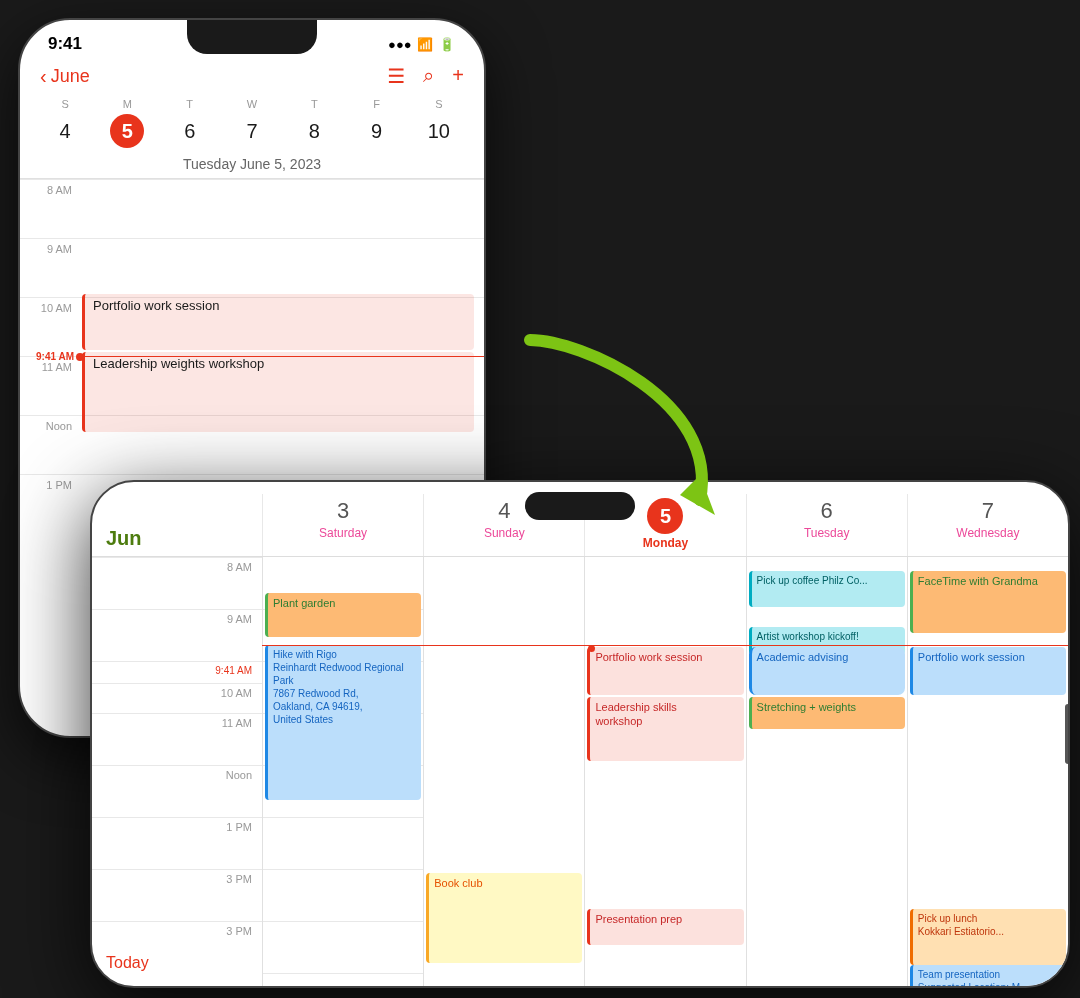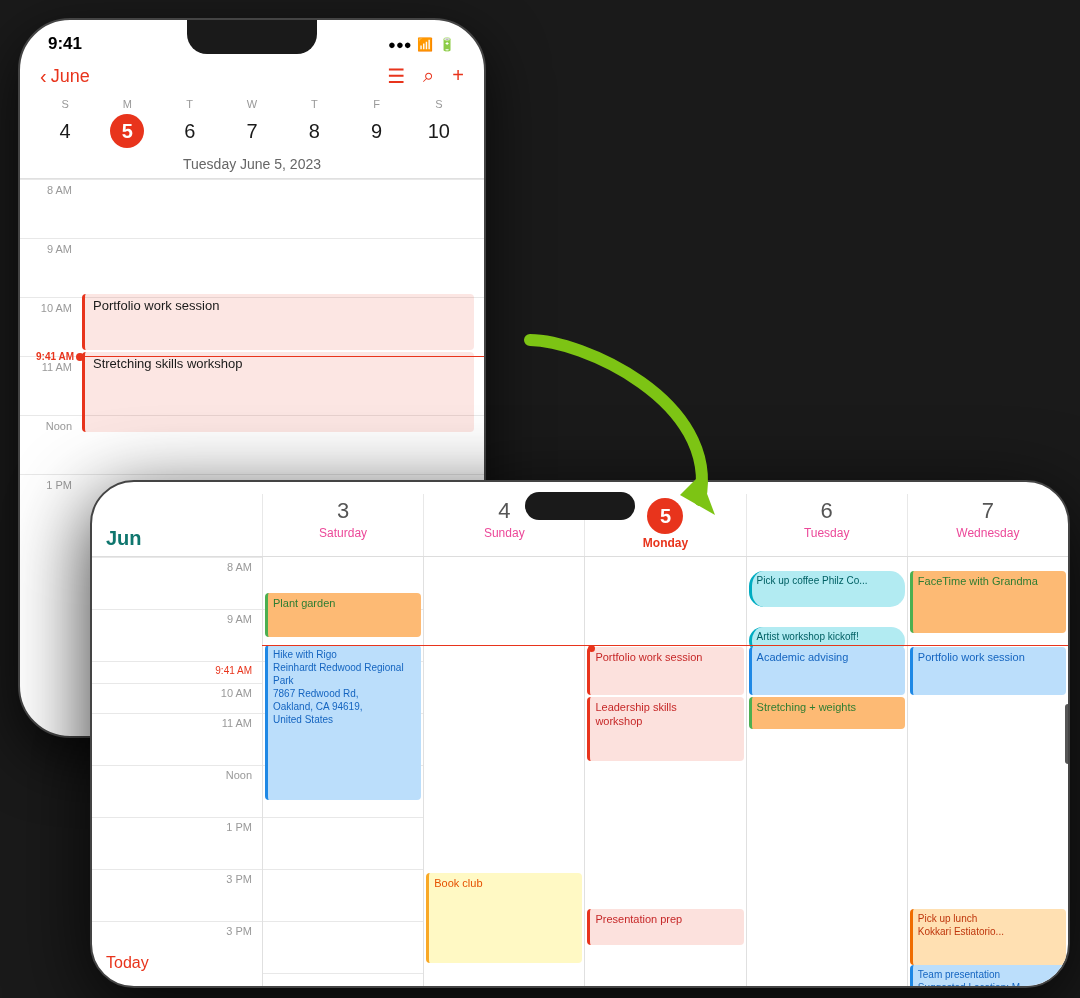--- a/index.html
+++ b/index.html
@@ -193,21 +193,21 @@
       border-bottom: 1px solid #ddd;
       padding-top: 12px;
       flex-shrink: 0;
     }
     .lh-month {
       display: flex;
       align-items: flex-end;
       padding: 0 0 6px 14px;
       font-size: 20px;
       font-weight: 700;
-      color: #0f766e;
+      color: #4d7c0f;
     }
     .lh-day-col {
       text-align: center;
       padding: 4px 0 6px;
       border-left: 1px solid #e8e8e8;
     }
     .lh-day-num {
       font-size: 22px;
       font-weight: 300;
       color: #555;
@@ -269,21 +269,21 @@
       padding: 3px 5px;
       font-size: 11px;
       font-weight: 500;
       overflow: hidden;
       line-height: 1.3;
     }
     .cal-event.green { background: #fdba74; border-left: 3px solid #4caf50; color: #2e7d32; }
     .cal-event.blue { background: #bbdefb; border-left: 3px solid #1e88e5; color: #1565c0; }
     .cal-event.red { background: rgba(232,52,28,0.15); border-left: 3px solid #e8341c; color: #c62828; }
     .cal-event.yellow { background: #fff9c4; border-left: 3px solid #f9a825; color: #e65100; }
-    .cal-event.teal { background: #b2ebf2; border-left: 3px solid #00acc1; color: #006064; border-radius: 15px; }
+    .cal-event.teal { background: #b2ebf2; border-left: 3px solid #00acc1; color: #006064; }
     .cal-event.orange { background: #ffe0b2; border-left: 3px solid #ef6c00; color: #bf360c; }
 
     
     .today-btn {
       position: absolute;
       bottom: 14px;
       left: 14px;
       color: #e8341c;
       font-size: 16px;
       font-weight: 500;
@@ -380,21 +380,21 @@
       <span class="time-label">9:41 AM</span>
       <div class="dot"></div>
       <div class="line"></div>
     </div>
 
     <div class="event-portrait" style="top: 115px; height: 56px;">
       <span>Portfolio work session</span>
     </div>
 
     <div class="event-portrait" style="top: 173px; height: 80px;">
-      <span>Stretching skills workshop</span>
+      <span>Leadership weights workshop</span>
     </div>
   </div>
 </div>
 
 <svg class="green-arrow" viewBox="0 0 260 220" xmlns="http://www.w3.org/2000/svg">
   <path d="M 30 20 C 80 20, 220 80, 200 180" stroke="#7dc414" stroke-width="12" fill="none" stroke-linecap="round"></path>
   <polygon points="180,175 215,195 200,155" fill="#7dc414"></polygon>
 </svg>
 
 <div class="phone-landscape">
@@ -485,21 +485,21 @@
 
         </div>
 
         <div class="lg-col">
           <div class="cal-event teal" style="top:14px;height:36px;font-size:10px;">
             <span>Pick up coffee Philz Co...</span>
           </div>
           <div class="cal-event teal" style="top:70px;height:28px;font-size:10px;">
             <span>Artist workshop kickoff!</span>
           </div>
-          <div class="cal-event blue" style="top:90px;height:48px;">
+          <div class="cal-event blue" style="top:90px;height:48px;border-radius:7px;">
             <span>Academic advising</span>
           </div>
           <div class="cal-event green" style="top:140px;height:32px;">
             <span>Stretching + weights</span>
           </div>
         </div>
 
         <div class="lg-col">
           <div class="cal-event green" style="top:14px;height:62px;">
             <span>FaceTime with Grandma</span>

